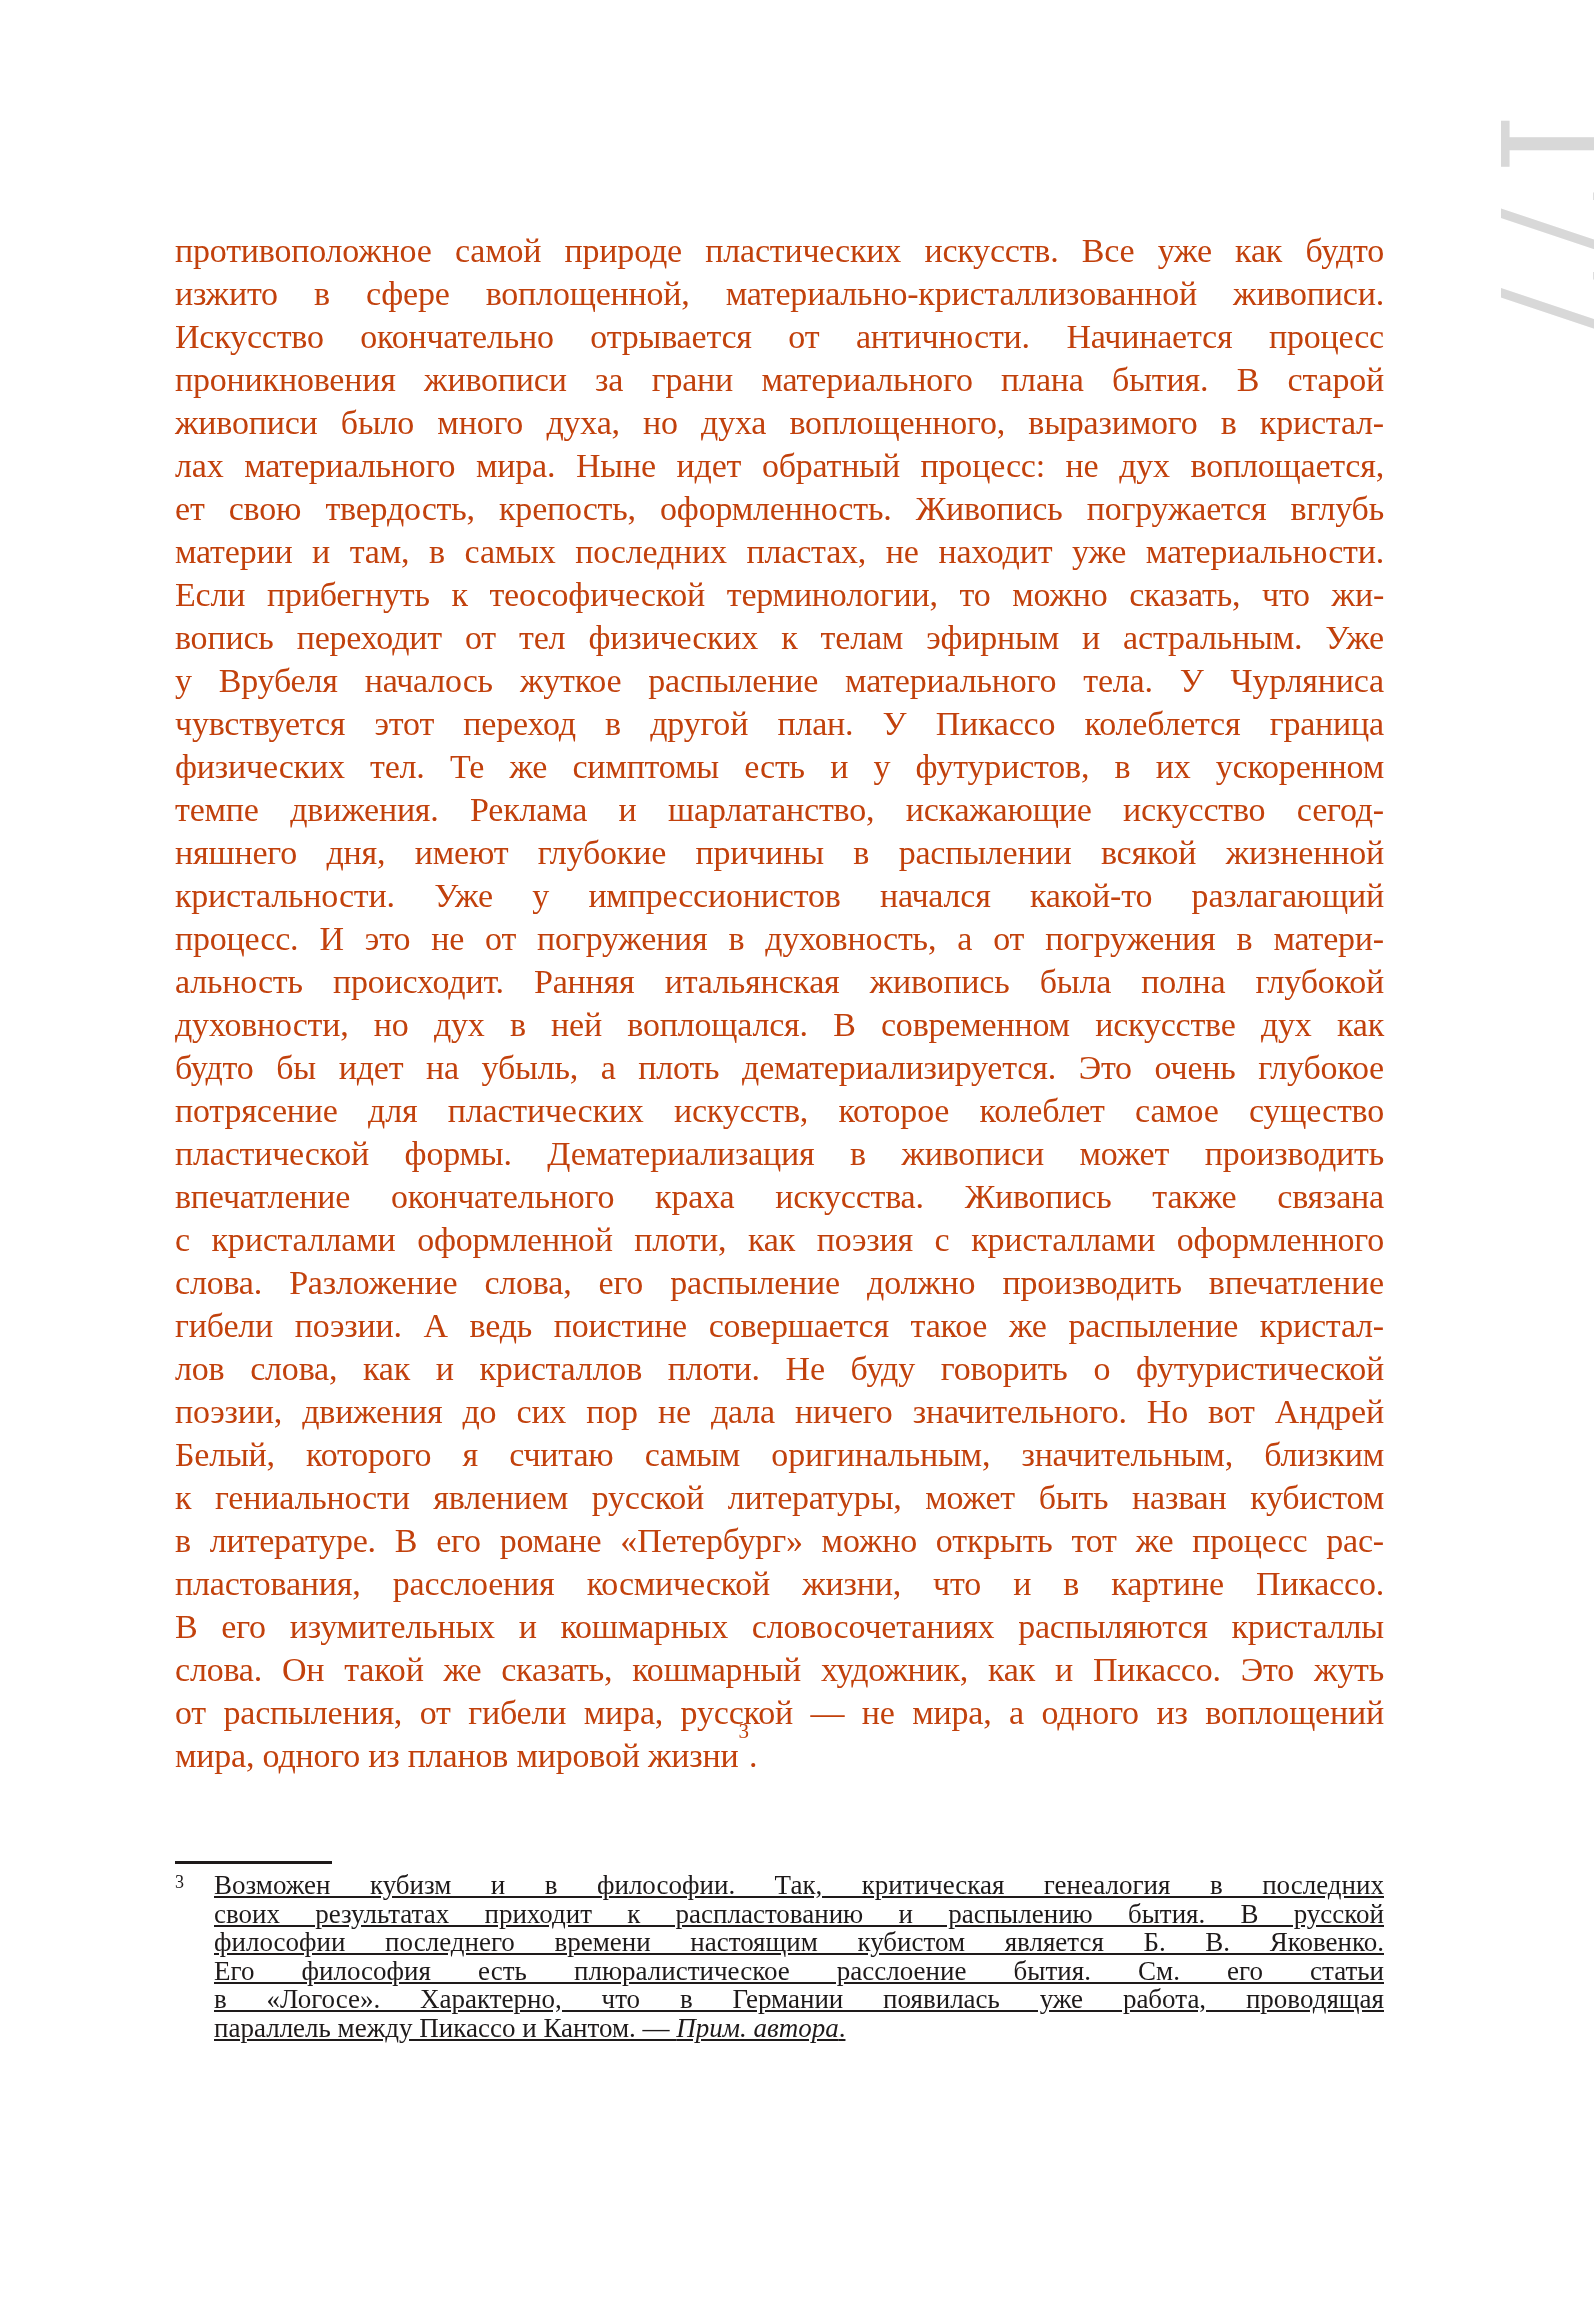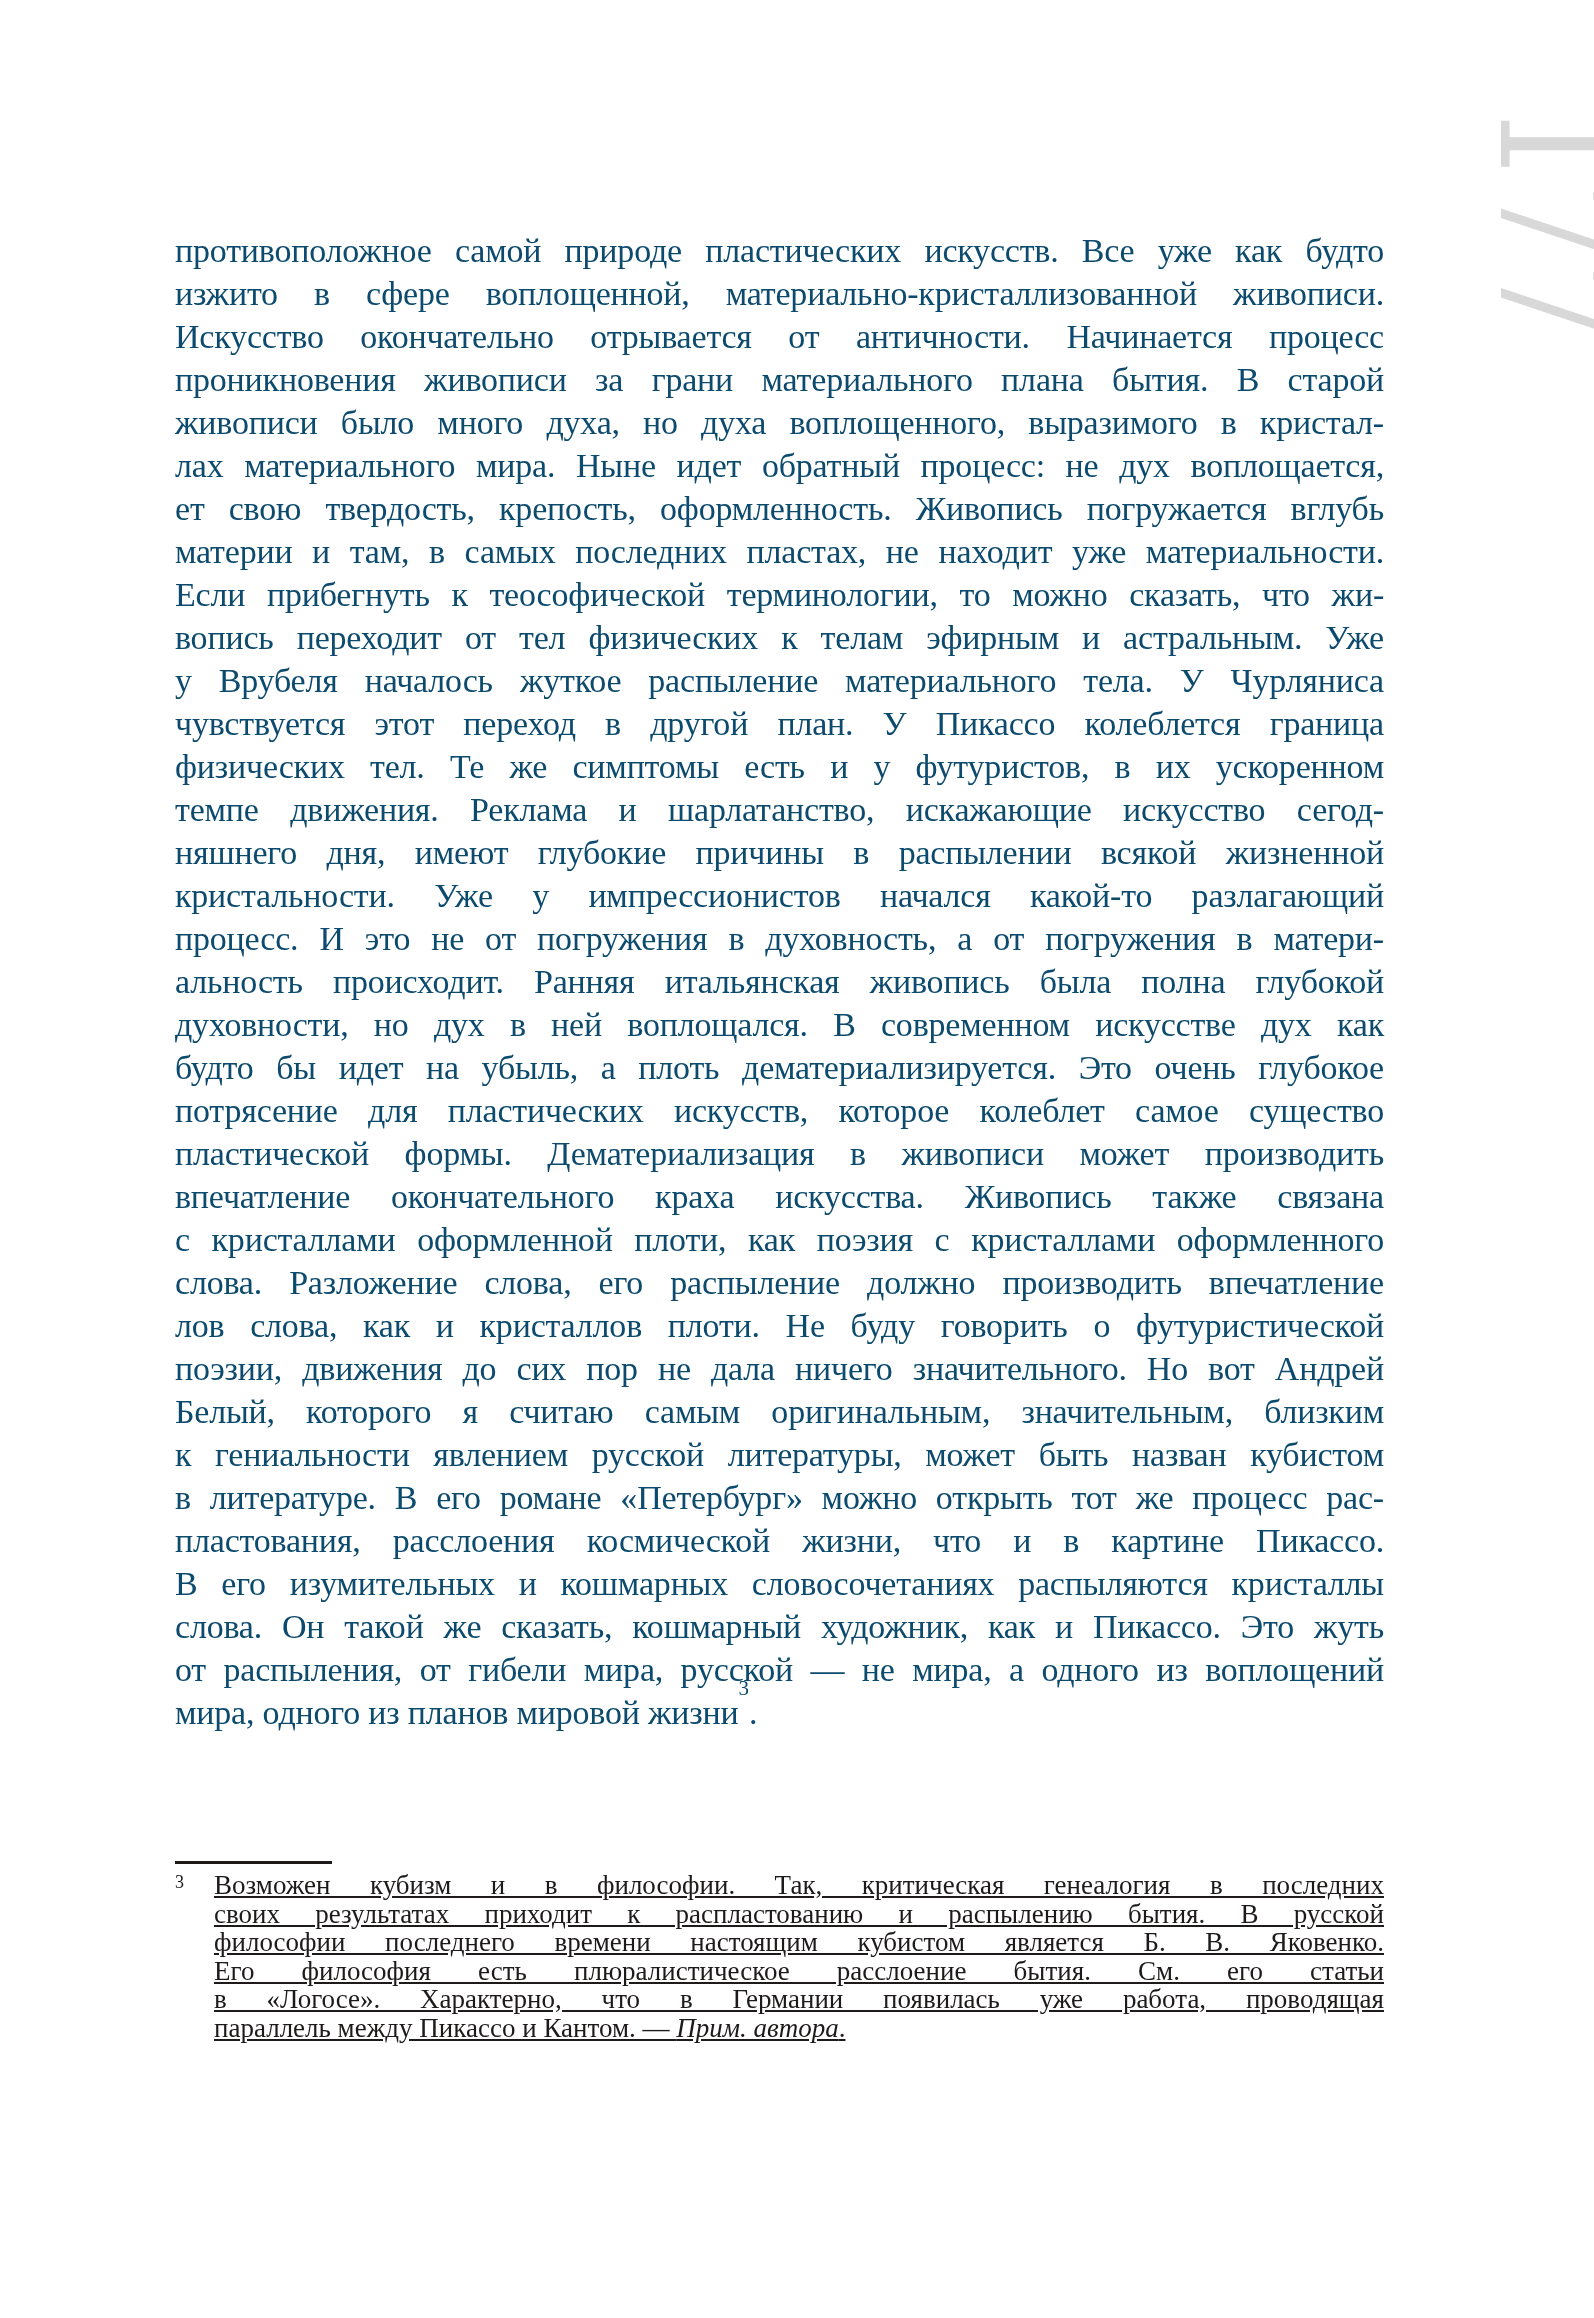--- a/index.html
+++ b/index.html
@@ -31,21 +31,21 @@
     }
     .page-number span { display: inline-block; transform: scaleX(0.8); transform-origin: 0 50%; }
     .body-text {
       position: absolute;
       left: 175px;
       top: 229px;
       width: 1209px;
       font-family: "Liberation Serif", "DejaVu Serif", serif;
       font-size: 34px;
       line-height: 43px;
-      color: #0c4a6e;
+      color: #c2410c;
     }
     .line {
       display: block;
       white-space: nowrap;
       text-align: justify;
       text-align-last: justify;
       height: 43px;
       overflow: visible;
       letter-spacing: -0.2px;
     }
@@ -121,20 +121,21 @@
     <span class="line" style="display: block; text-align: justify; text-align-last: justify; width: 1209px; font-family: Liberation Serif, serif;">кристальности. Уже у импрессионистов начался какой-то разлагающий</span>
     <span class="line" style="display: block; text-align: justify; text-align-last: justify; width: 1209px;">процесс. И это не от погружения в духовность, а от погружения в матери-</span>
     <span class="line" style="display: block; text-align: justify; text-align-last: justify; width: 1209px;">альность происходит. Ранняя итальянская живопись была полна глубокой</span>
     <span class="line" style="display: block; text-align: justify; text-align-last: justify; width: 1209px;">духовности, но дух в ней воплощался. В современном искусстве дух как</span>
     <span class="line" style="display: block; text-align: justify; text-align-last: justify; width: 1209px;">будто бы идет на убыль, а плоть дематериализируется. Это очень глубокое</span>
     <span class="line" style="display: block; text-align: justify; text-align-last: justify; width: 1209px;">потрясение для пластических искусств, которое колеблет самое существо</span>
     <span class="line" style="display: block; text-align: justify; text-align-last: justify; width: 1209px;">пластической формы. Дематериализация в живописи может производить</span>
     <span class="line" style="display: block; text-align: justify; text-align-last: justify; width: 1209px;">впечатление окончательного краха искусства. Живопись также связана</span>
     <span class="line" style="display: block; text-align: justify; text-align-last: justify; width: 1209px;">с кристаллами оформленной плоти, как поэзия с кристаллами оформленного</span>
     <span class="line" style="display: block; text-align: justify; text-align-last: justify; width: 1209px;">слова. Разложение слова, его распыление должно производить впечатление</span>
+    <span class="line" style="display: block; text-align: justify; text-align-last: justify; width: 1209px;">гибели поэзии. А ведь поистине совершается такое же распыление кристал-</span>
     <span class="line" style="display: block; text-align: justify; text-align-last: justify; width: 1209px;">лов слова, как и кристаллов плоти. Не буду говорить о футуристической</span>
     <span class="line" style="display: block; text-align: justify; text-align-last: justify; width: 1209px;">поэзии, движения до сих пор не дала ничего значительного. Но вот Андрей</span>
     <span class="line" style="display: block; text-align: justify; text-align-last: justify; width: 1209px;">Белый, которого я считаю самым оригинальным, значительным, близким</span>
     <span class="line" style="display: block; text-align: justify; text-align-last: justify; width: 1209px;">к гениальности явлением русской литературы, может быть назван кубистом</span>
     <span class="line" style="display: block; text-align: justify; text-align-last: justify; width: 1209px;">в литературе. В его романе «Петербург» можно открыть тот же процесс рас-</span>
     <span class="line" style="display: block; text-align: justify; text-align-last: justify; width: 1209px;">пластования, расслоения космической жизни, что и в картине Пикассо.</span>
     <span class="line" style="display: block; text-align: justify; text-align-last: justify; width: 1209px;">В его изумительных и кошмарных словосочетаниях распыляются кристаллы</span>
     <span class="line" style="display: block; text-align: justify; text-align-last: justify; width: 1209px;">слова. Он такой же сказать, кошмарный художник, как и Пикассо. Это жуть</span>
     <span class="line" style="display: block; text-align: justify; text-align-last: justify; width: 1209px;">от распыления, от гибели мира, русской — не мира, а одного из воплощений</span>
     <span class="line last" style="display: block; text-align: left; text-align-last: left; width: 1209px;"><span>мира, одного из планов мировой жизни</span><sup class="fnref">3</sup><span>.</span></span>

